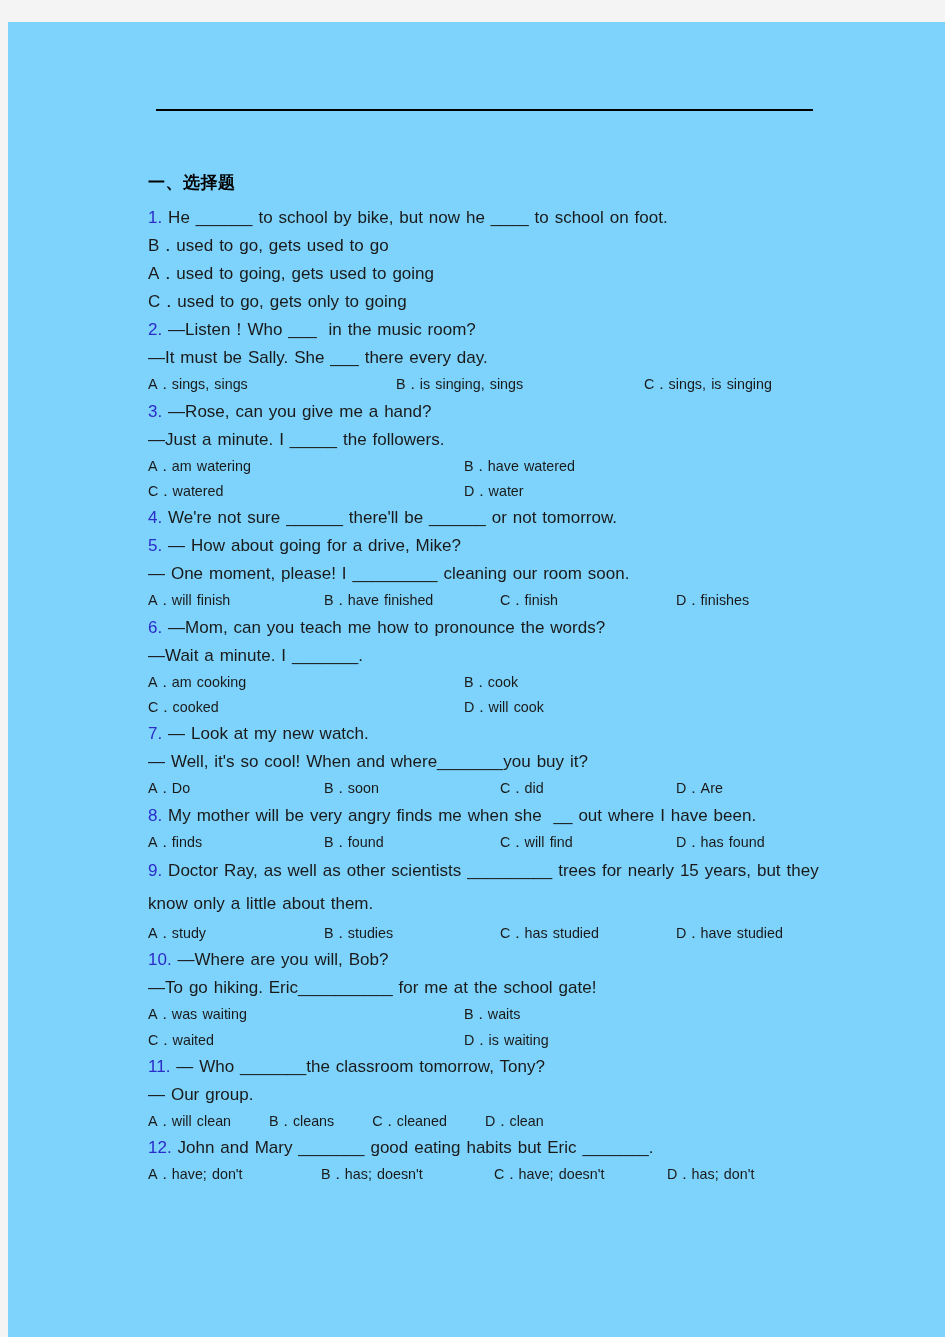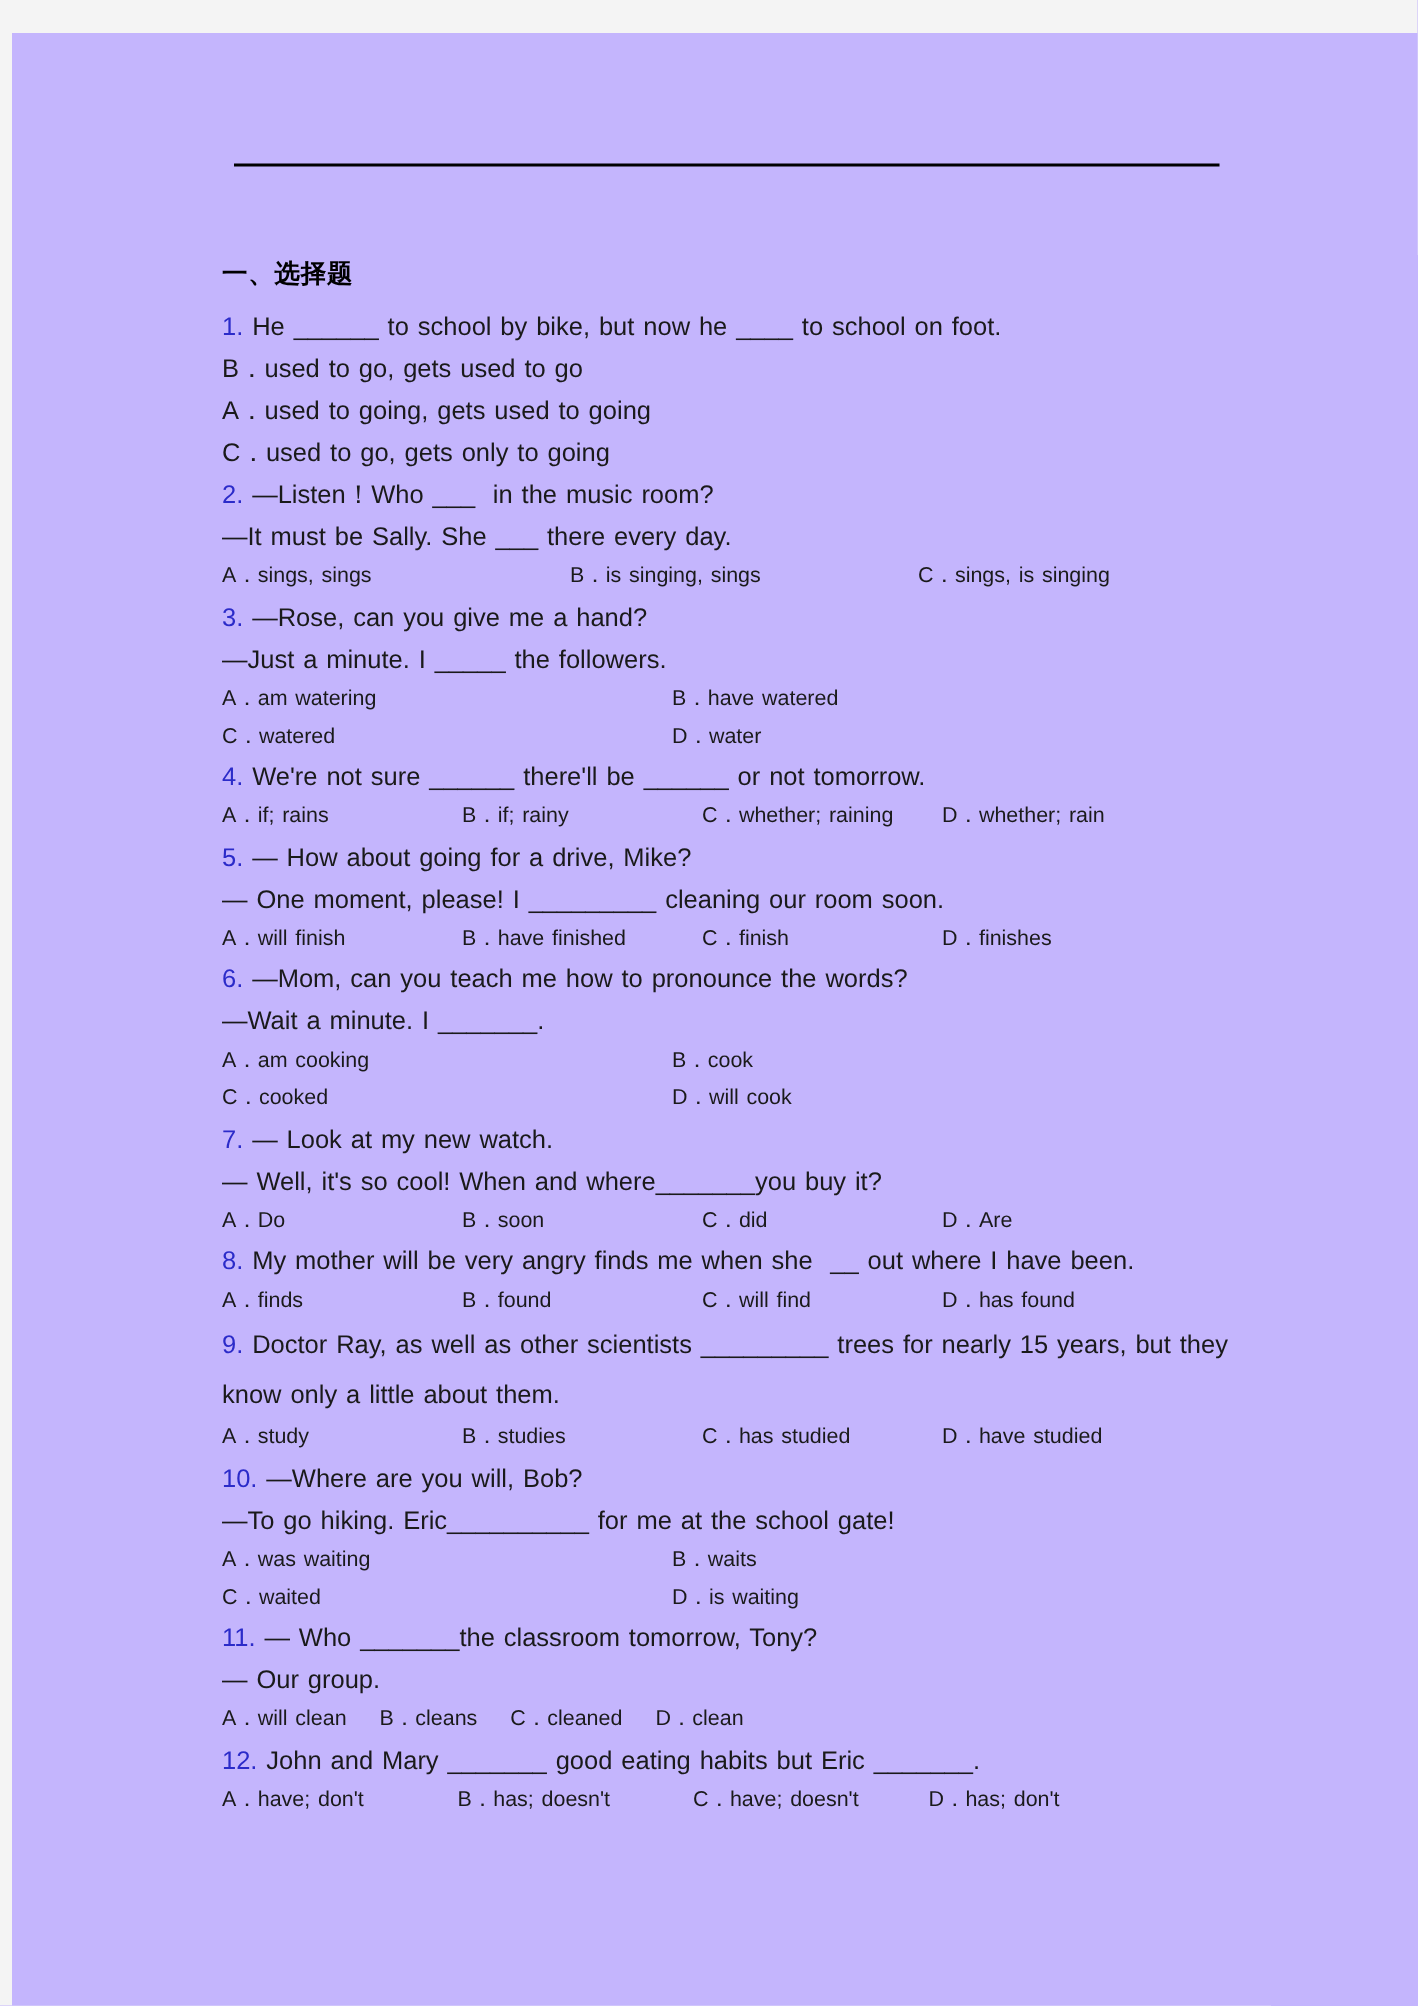--- a/index.html
+++ b/index.html
@@ -12,21 +12,21 @@
     background: #f4f4f4;
     font-family: "Liberation Sans", "DejaVu Sans", sans-serif;
     overflow: hidden;
   }
   .page {
     position: absolute;
     left: 8px;
     top: 22px;
     width: 937px;
     height: 1315px;
-    background: #c4b5fd;
+    background: #7dd3fc;
     box-sizing: border-box;
   }
   .header-rule {
     position: absolute;
     left: 148px;
     top: 87px;
     width: 657px;
     height: 0;
     border-top: 2px solid #000000;
   }
@@ -62,20 +62,21 @@
     color: #2b2bc9;
   }
   .opts {
     font-size: 14.3px;
     color: #1a1a1a;
     line-height: 1.0;
     margin: 0;
     padding: 5.5px 0;
     display: flex;
     word-spacing: 1.2px;
+    gap: 16px;
   }
   .opts .col { flex: 0 0 auto; }
   
   .opts.c3 .col { width: 232px; }
   .opts.c4 .col { width: 160px; }
   .opts.c2 .col { width: 300px; }
   .opts.c4b .col { width: 157px; }
   .opts.tight .col { width: auto; margin-right: 22px; }
 </style>
 </head>
@@ -107,26 +108,20 @@
     <div class="opts c2">
       <span class="col">A．am watering</span>
       <span class="col">B．have watered</span>
     </div>
     <div class="opts c2">
       <span class="col">C．watered</span>
       <span class="col">D．water</span>
     </div>
 
     <div class="line"><span class="qnum">4.</span><span> We're not sure ______ there'll be ______ or not tomorrow.</span></div>
-    <div class="opts c4">
-      <span class="col">A．if; rains</span>
-      <span class="col">B．if; rainy</span>
-      <span class="col">C．whether; raining</span>
-      <span class="col">D．whether; rain</span>
-    </div>
 
     <div class="line"><span class="qnum">5.</span><span> — How about going for a drive, Mike?</span></div>
     <div class="line">— One moment, please! I _________ cleaning our room soon.</div>
     <div class="opts c4">
       <span class="col">A．will finish</span>
       <span class="col">B．have finished</span>
       <span class="col">C．finish</span>
       <span class="col">D．finishes</span>
     </div>
 

